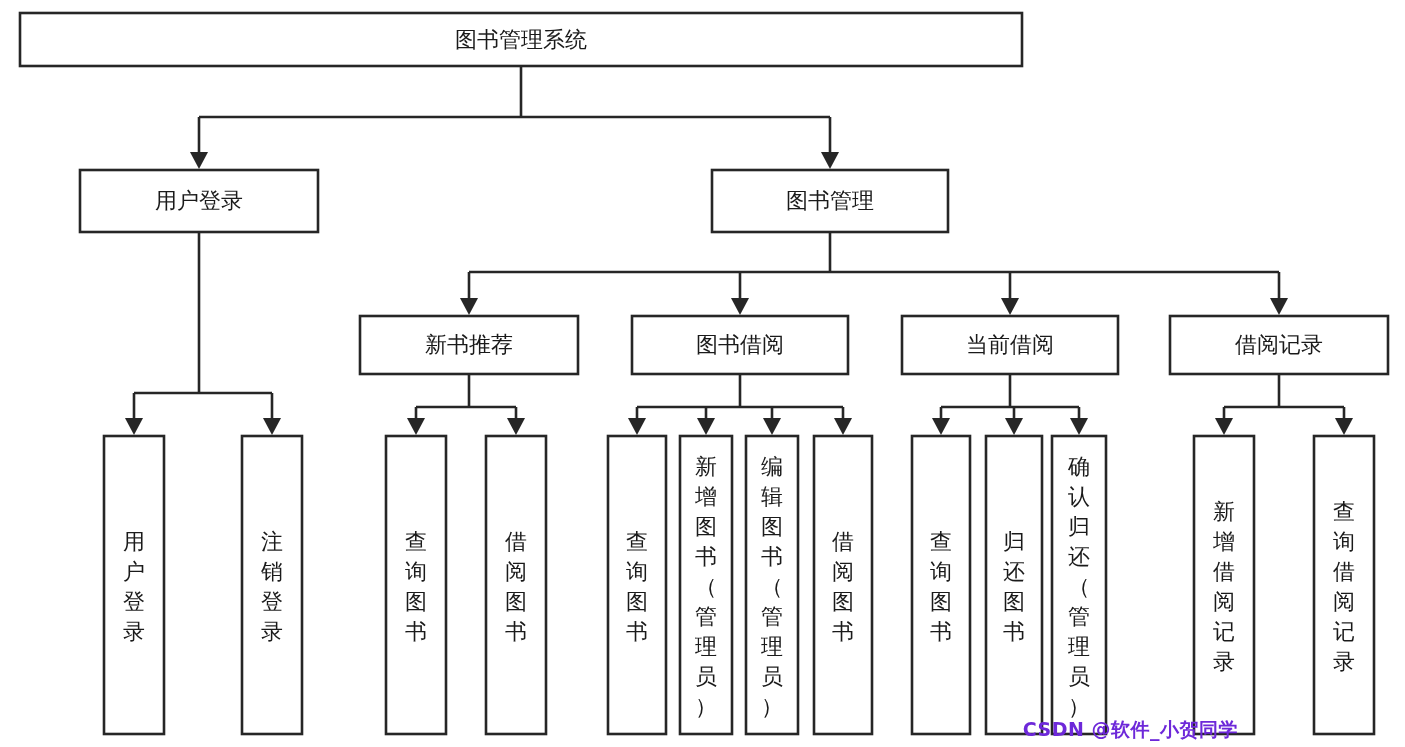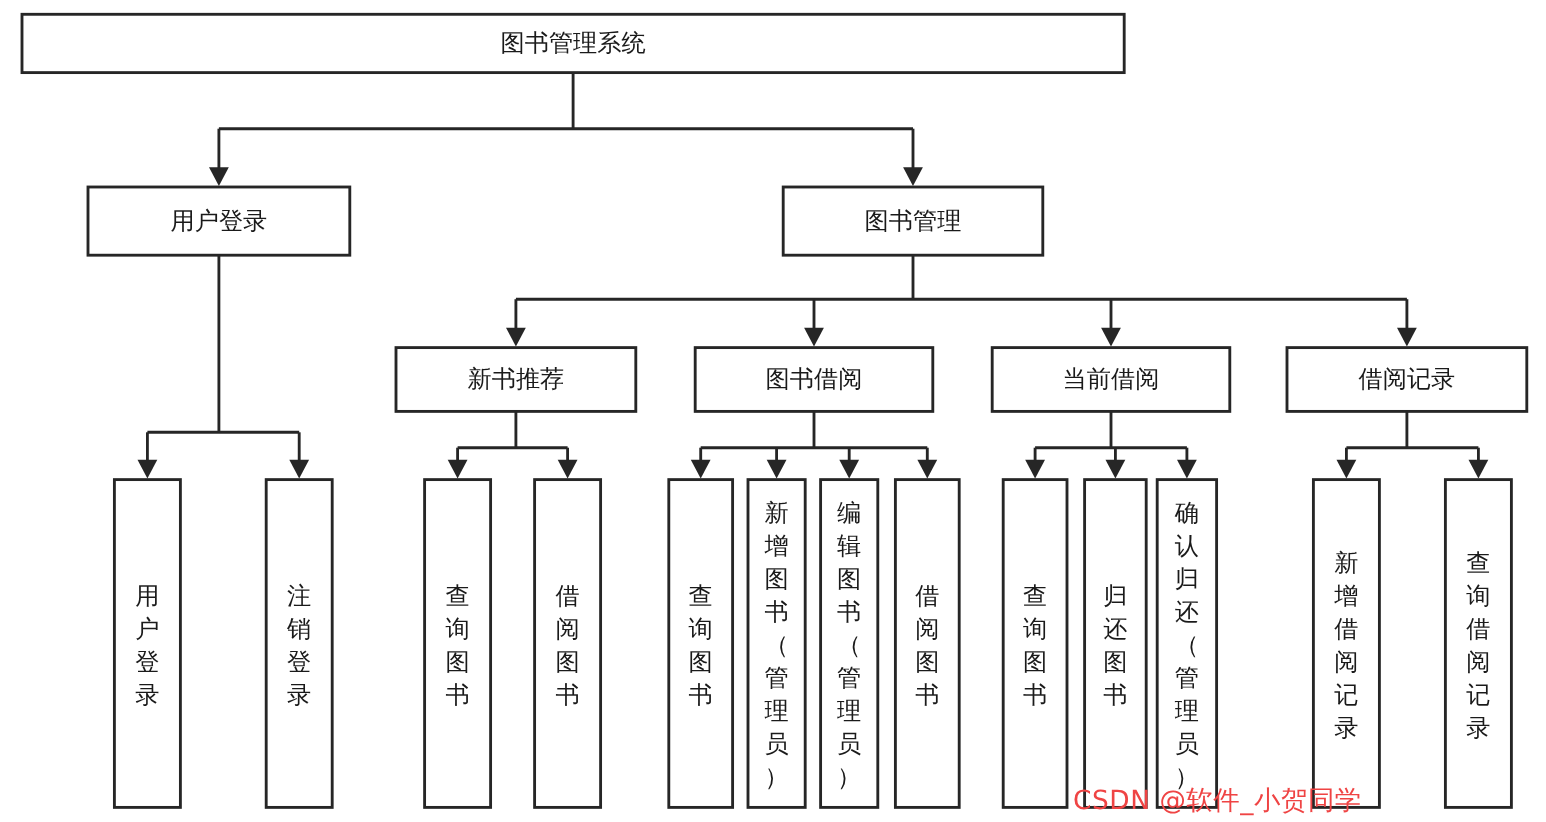--- a/index.html
+++ b/index.html
@@ -51,24 +51,25 @@
     font-family: "DejaVu Sans", "Liberation Sans", sans-serif;
     font-size: 22px;
     fill: #1a1a1a;
     text-anchor: middle;
   }
   .watermark {
     position: absolute;
     right: 8px;
     bottom: 4px;
     font-family: "DejaVu Sans", "Liberation Sans", sans-serif;
-    font-size: 24px;
-    color: #ef4444;
+    font-size: 19px;
+    color: #6d28d9;
     white-space: nowrap;
     letter-spacing: 0.5px;
+    font-weight: bold;
   }
 </style>
 </head>
 <body>
 
 <div id="diagram-root">
   <svg class="flow" viewBox="0 0 1405 747">
     <g id="connectors">
         <polyline points="521,66 521,117" class="conn"></polyline>
         <polyline points="199,117 830,117" class="conn"></polyline>

